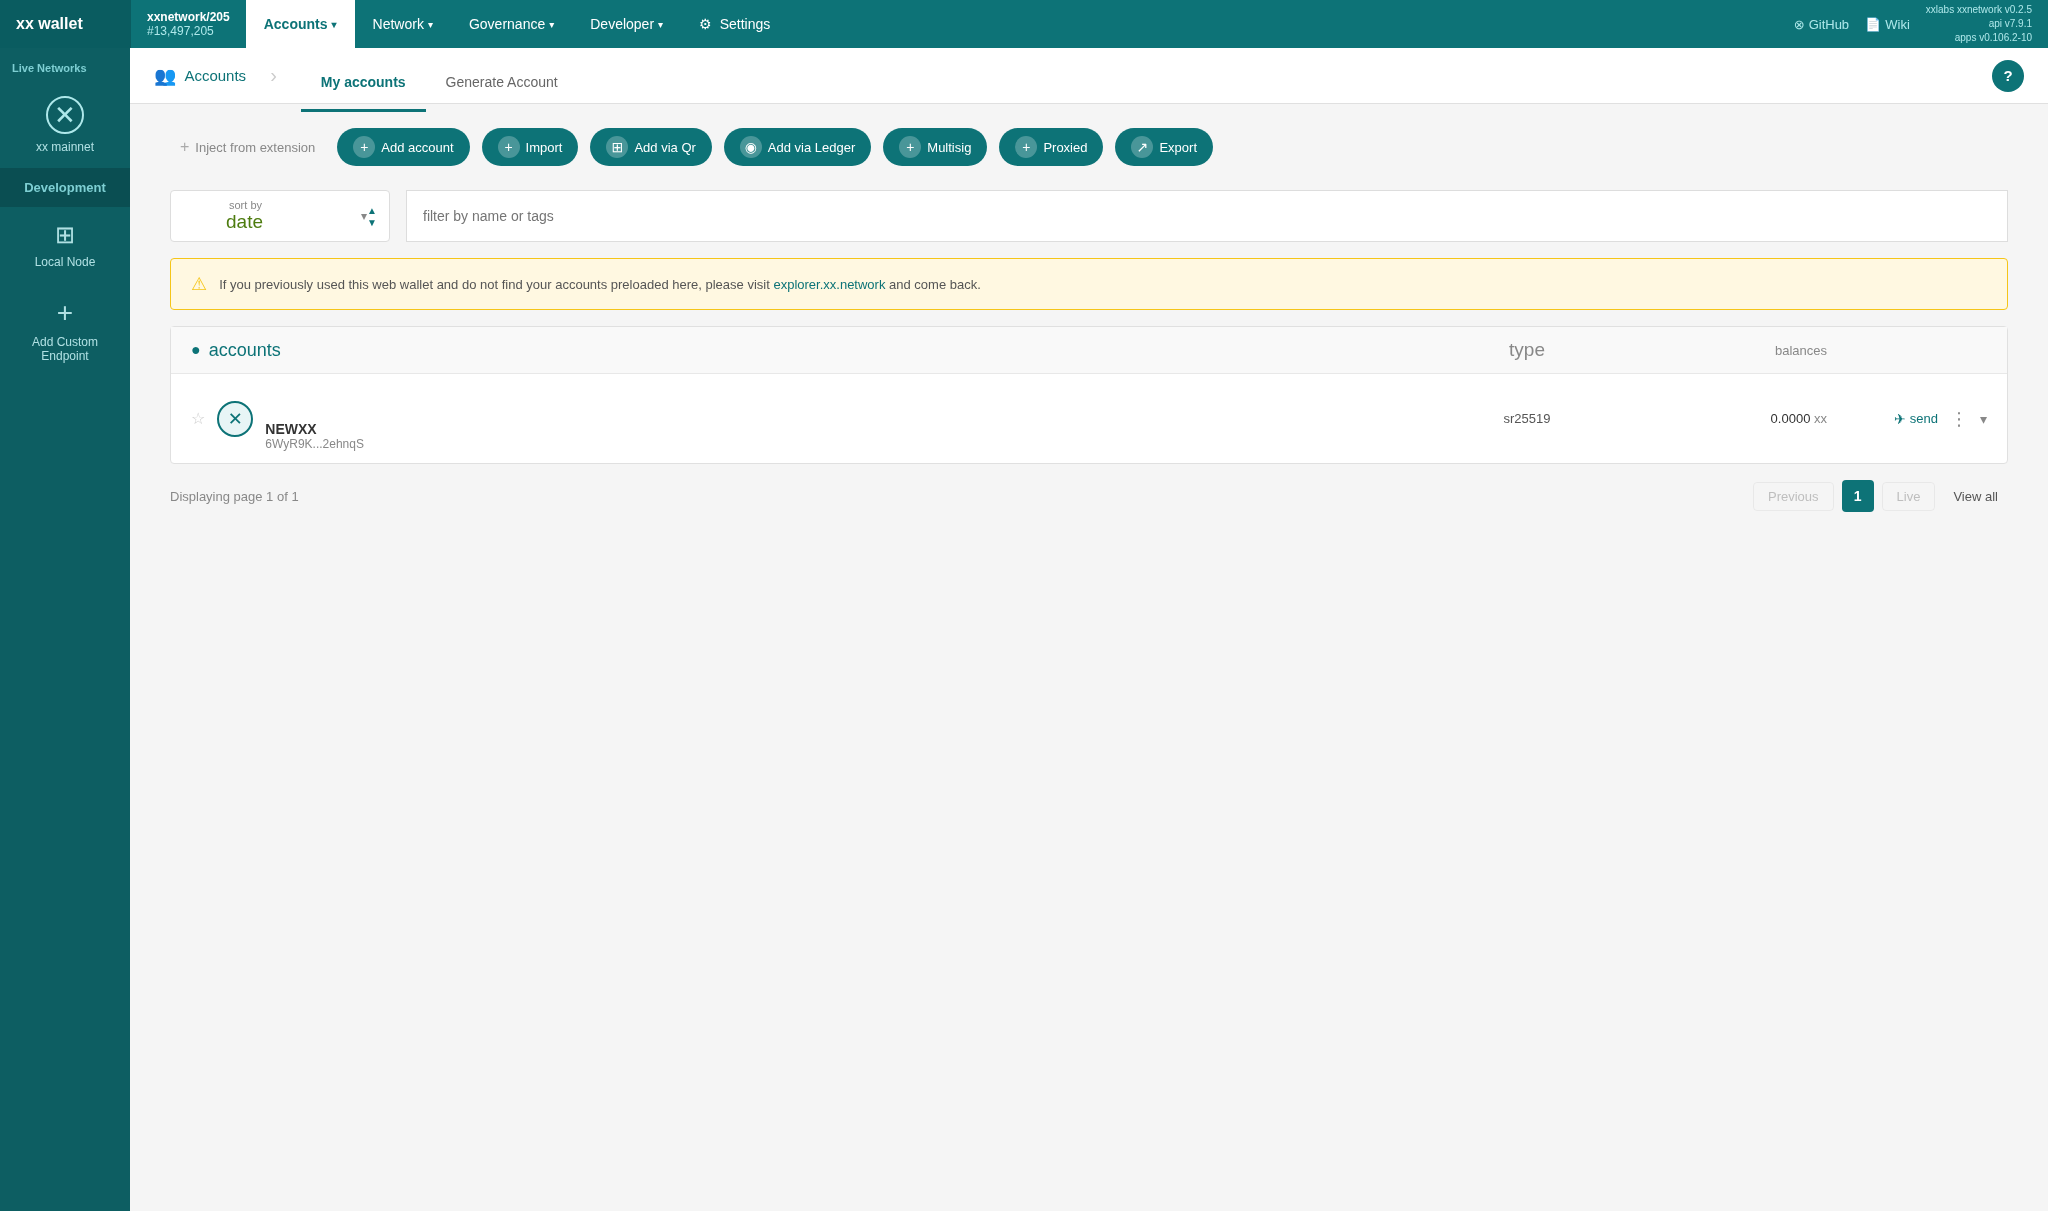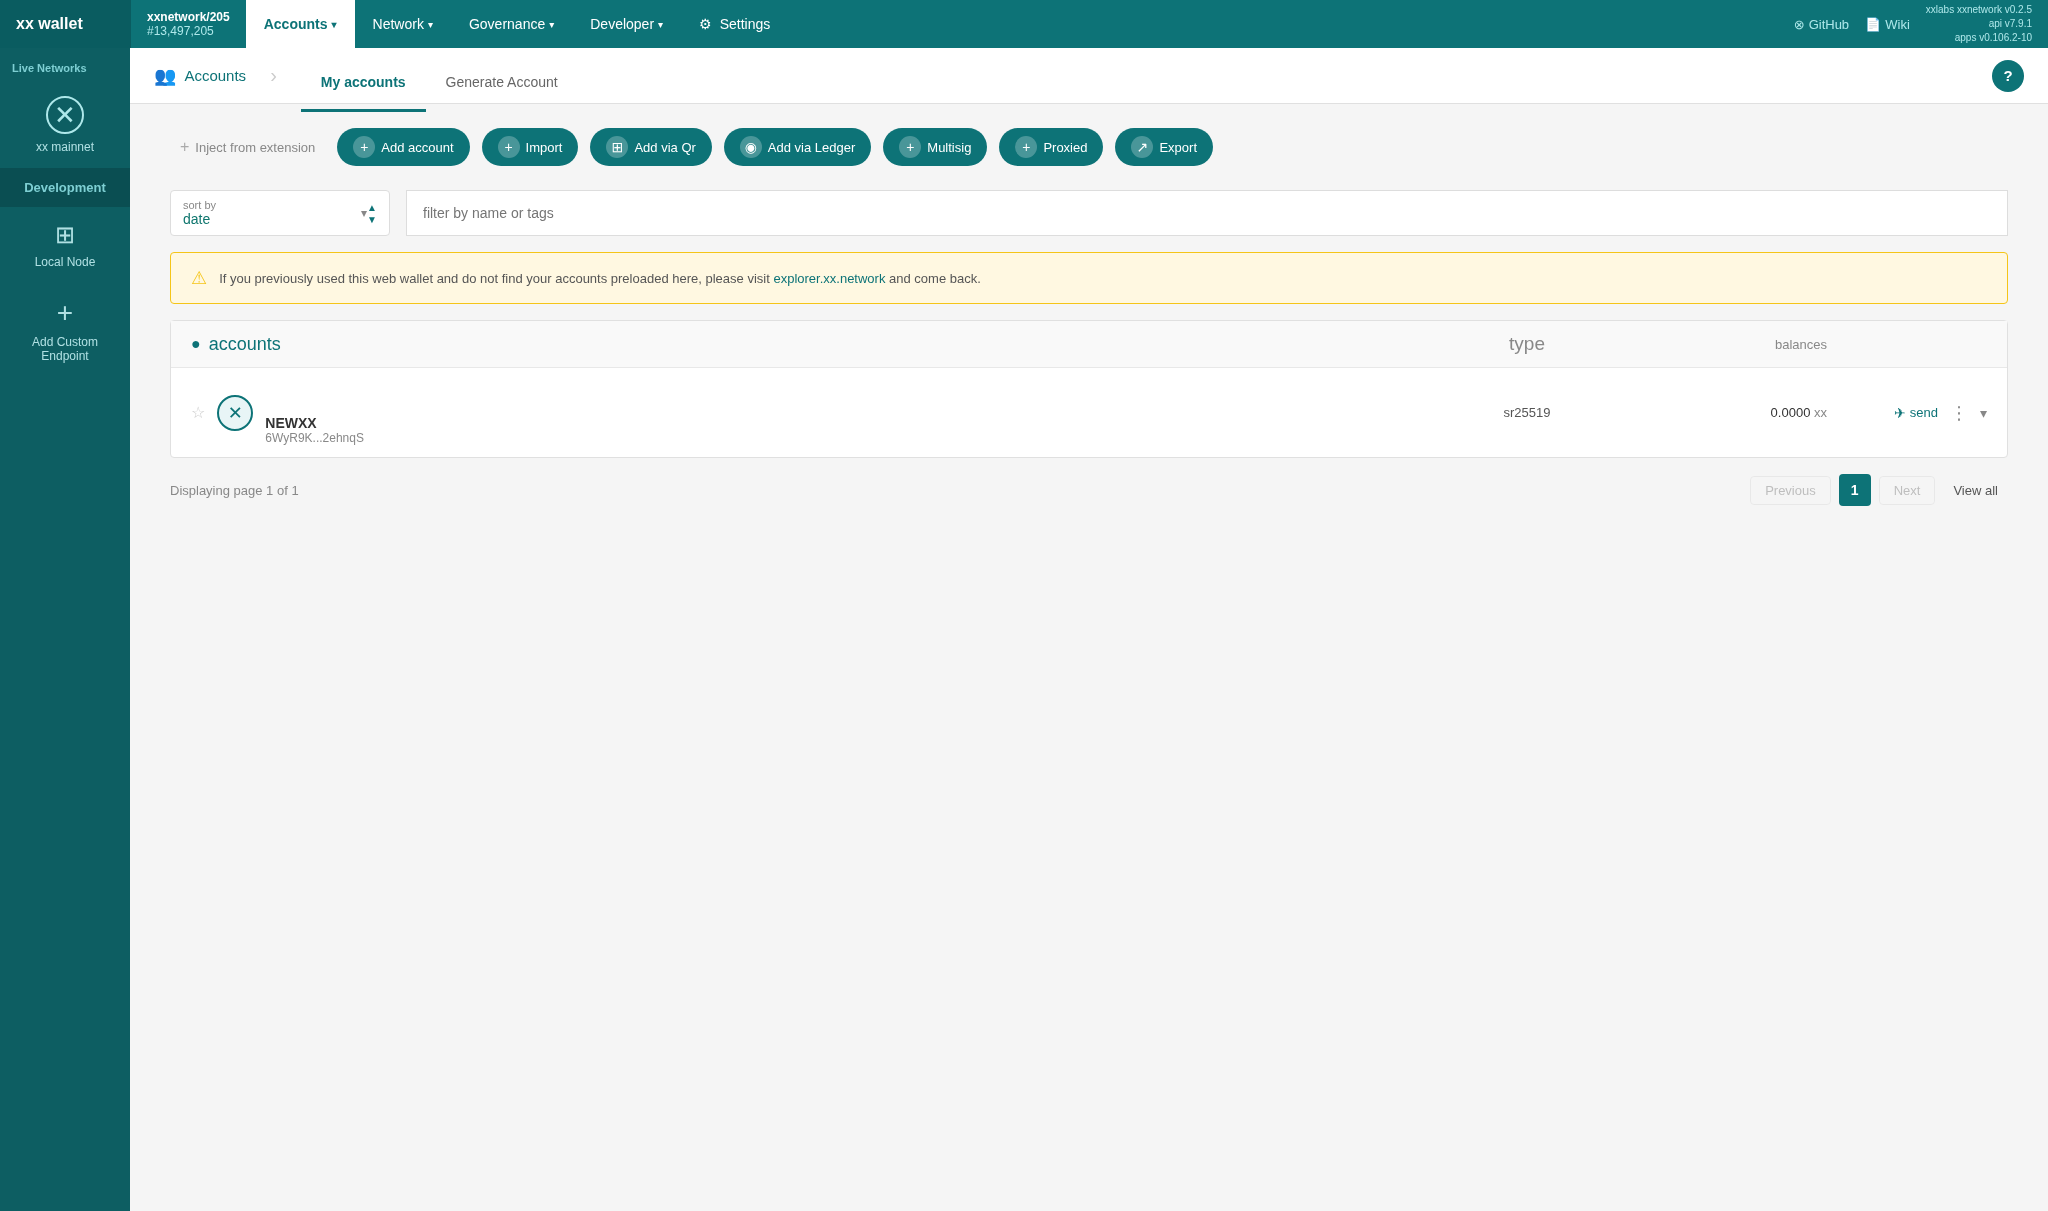--- a/index.html
+++ b/index.html
@@ -234,22 +234,22 @@
     .sort-select-wrap {
       position: relative;
       background: #fff;
       border: 1px solid #ddd;
       border-radius: 4px;
       min-width: 220px;
       display: flex;
       align-items: center;
       padding: 8px 12px;
     }
-    .sort-label-small { color: #888; font-size: 11px; }
-    .sort-value { color: #0f766e; font-size: 14px; }
+    .sort-label-small { color: #888; font-size: 11px; margin-left: 46px; }
+    .sort-value { color: #4d7c0f; font-size: 19px; margin-left: 43px; }
     .sort-inner { flex: 1; }
     .sort-arrows {
       display: flex;
       flex-direction: column;
       align-items: center;
       gap: 1px;
       color: #0d7377;
       font-size: 10px;
     }
     .sort-chevron-down {
@@ -626,21 +626,21 @@
     </div>
 
     <div class="pagination-row">
       <span>Displaying page 1 of 1</span>
       <div class="page-controls">
         <button class="page-btn" disabled="">
           <span>Previous</span>
         </button>
         <div class="page-num">1</div>
         <button class="page-btn" disabled="">
-          <span>Next</span>
+          <span>Live</span>
         </button>
         <div class="view-all-btn">
           <span>View all</span>
         </div>
       </div>
     </div>
 
   </main>
 </div>
 

